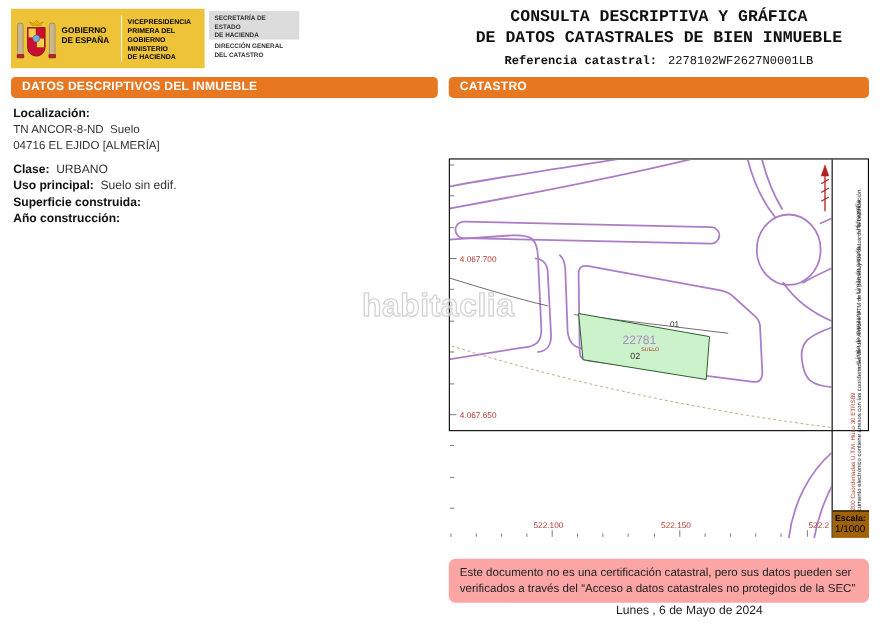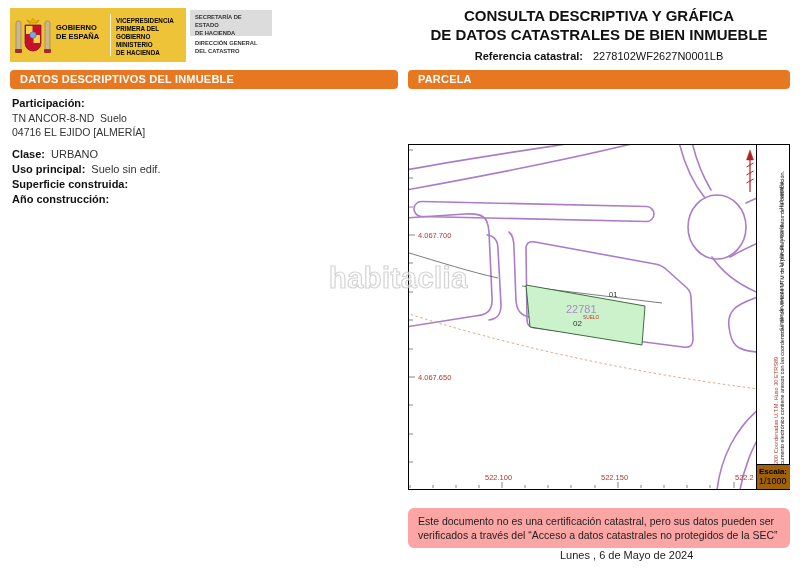--- a/index.html
+++ b/index.html
@@ -12,41 +12,41 @@
   .logo-yellow { position:absolute; left:0; top:0; width:176px; height:54px; background:#EFC337; display:flex; align-items:center; }
   .coat { position:absolute; left:5px; top:5px; width:36px; height:44px; }
   .gob-text { position:absolute; left:46px; top:15px; width:52px; font-size:7.5px; font-weight:bold; color:#000; line-height:1.25; }
   .logo-divider { position:absolute; left:100px; top:6px; width:1px; height:42px; background:rgba(255,255,255,.85); }
   .vice-text { position:absolute; left:106px; top:9px; width:70px; font-size:6.3px; font-weight:bold; color:#000; line-height:1.3; }
   .min-text  { position:absolute; left:106px; top:33px; width:70px; font-size:6.3px; font-weight:bold; color:#000; line-height:1.3; }
   .logo-grey { position:absolute; left:180px; top:2px; width:82px; height:26px; background:#DCDCDC; padding:4px 5px; font-size:5.8px; font-weight:bold; color:#333; line-height:1.35; }
   .logo-dir  { position:absolute; left:180px; top:32px; width:82px; padding:0 5px; font-size:5.8px; font-weight:bold; color:#333; line-height:1.35; }
 
   
-  .title-block { position:absolute; left:408px; top:7px; width:382px; text-align:center; }
+  .title-block { position:absolute; left:408px; top:7px; width:382px; text-align:center;font-family:Liberation Mono, monospace; }
   .title-l1, .title-l2 { font-size:15px; font-weight:bold; color:#111; line-height:1.25; }
   .ref-row { margin-top:5px; font-size:11px; color:#111; }
   .ref-label { font-weight:bold; margin-right:10px; }
 
   
   .bar { position:absolute; height:19px; background:#E87722; border-radius:4px; color:#fff; font-size:11px; font-weight:bold; line-height:19px; padding-left:10px; letter-spacing:.2px; }
   .bar-left  { left:10px;  top:70px; width:388px; }
   .bar-right { left:408px; top:70px; width:382px; }
 
   
   .fields-left  { position:absolute; left:12px; top:96px; width:380px; }
   .fields-right { position:absolute; left:410px; top:94px; width:380px; }
   .frow { font-size:11px; color:#111; line-height:15px; }
   .flabel { font-weight:bold; }
   .fvalue { font-weight:normal; color:#333; margin-left:6px; white-space:pre-wrap; }
   .fvalue-line { font-size:10.5px; color:#333; line-height:14px; white-space:pre-wrap; }
   .gap8 { height:8px; }
 
   
-  .map-box { position:absolute; left:408px; top:144px; width:382px; height:346px; border:1px solid #000; background:#fff; }
+  .map-box { position:absolute; left:408px; top:144px; width:382px; height:248px; border:1px solid #000; background:#fff; }
   .map-area { position:absolute; left:0; top:0; width:347px; height:344px; overflow:hidden; }
   .legend-strip { position:absolute; right:0; top:0; width:33px; height:344px; border-left:1px solid #000; }
   .vtext { position:absolute; transform:rotate(-90deg); transform-origin:top left; white-space:pre; font-size:5.6px; color:#222; line-height:1.5; }
   .vtext-legend { left:3px; top:192px; width:192px; }
   .vtext-red { left:15px; top:330px; width:140px; color:#B03A2E; }
   .vtext-cert { left:21px; top:338px; width:336px; font-size:5.4px; }
   .scale-box { position:absolute; left:0; bottom:0; width:33px; height:25px; border-top:1px solid #000; background:#a16207; padding:2px 2px; }
   .scale-label { font-size:8px; font-weight:bold; color:#000; }
   .scale-value { font-size:9px; color:#000; }
 
@@ -101,24 +101,24 @@
 
   <div class="title-block">
     <div class="title-l1">CONSULTA DESCRIPTIVA Y GRÁFICA</div>
     <div class="title-l2">DE DATOS CATASTRALES DE BIEN INMUEBLE</div>
     <div class="ref-row">
       <span class="ref-label">Referencia catastral:</span><span>2278102WF2627N0001LB</span>
     </div>
   </div>
 
   <div class="bar bar-left">DATOS DESCRIPTIVOS DEL INMUEBLE</div>
-  <div class="bar bar-right">PARCELA</div>
+  <div class="bar bar-right">CATASTRO</div>
 
   <div class="fields-left">
-    <div class="frow"><span class="flabel">Participación:</span></div>
+    <div class="frow"><span class="flabel">Localización:</span></div>
     <div class="fvalue-line">TN ANCOR-8-ND  Suelo</div>
     <div class="fvalue-line">04716 EL EJIDO [ALMERÍA]</div>
     <div class="gap8"></div>
     <div class="frow"><span class="flabel">Clase:</span><span class="fvalue">URBANO</span></div>
     <div class="frow"><span class="flabel">Uso principal:</span><span class="fvalue">Suelo sin edif.</span></div>
     <div class="frow"><span class="flabel">Superficie construida:</span><span class="fvalue"></span></div>
     <div class="frow"><span class="flabel">Año construcción:</span><span class="fvalue"></span></div>
   </div>
 
 

